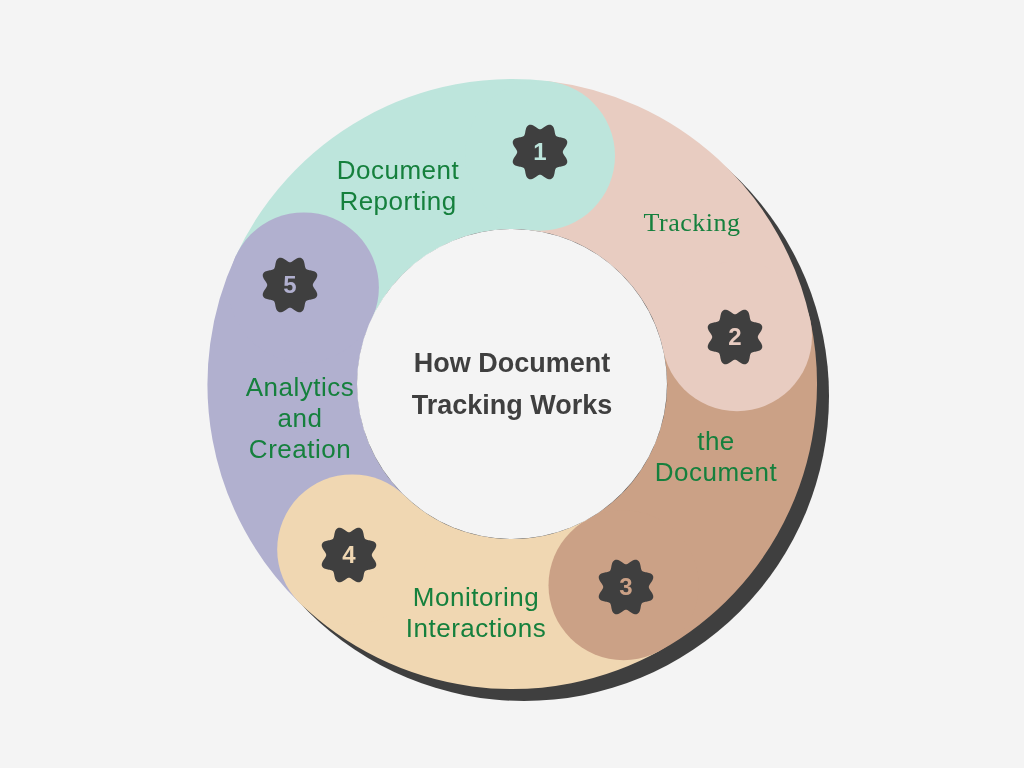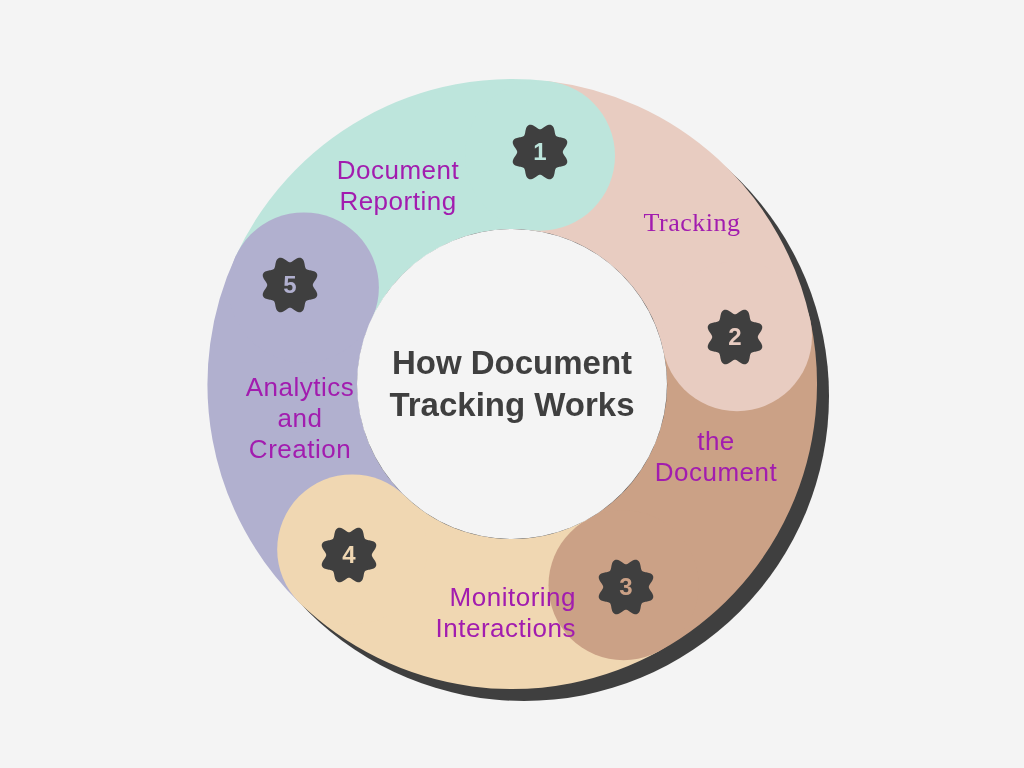--- a/index.html
+++ b/index.html
@@ -1,19 +1,19 @@
 <!DOCTYPE html>
 <html><head>
 <meta charset="utf-8">
 <style>
 html,body{margin:0;padding:0;background:#f4f4f4;}
 body{width:1024px;height:768px;overflow:hidden;position:relative;font-family:"Liberation Sans",sans-serif;}
 svg{position:absolute;left:0;top:0;}
-.lbl{position:absolute;text-align:center;color:#a21caf;font-size:26px;line-height:31px;letter-spacing:0.5px;}
-.title{position:absolute;left:362px;top:342px;width:300px;text-align:center;color:#3f3f3f;font-weight:bold;font-size:33px;line-height:42px;}
+.lbl{position:absolute;text-align:center;color:#15803d;font-size:26px;line-height:31px;letter-spacing:0.5px;}
+.title{position:absolute;left:362px;top:342px;width:300px;text-align:center;color:#3f3f3f;font-weight:bold;font-size:27px;line-height:42px;}
 .badge{position:absolute;width:60px;height:60px;}
 .badge span{position:absolute;left:0;top:0;width:60px;height:60px;line-height:60px;text-align:center;font-weight:bold;font-size:24px;}
 </style>
 </head>
 <body>
 
 <svg width="1024" height="768" viewBox="0 0 1024 768">
   <circle cx="524" cy="396" r="305" fill="#3f3f3f"></circle>
 
   <g fill="none" stroke-width="150">
@@ -42,21 +42,21 @@
   <div>Document</div>
   <div>Reporting</div>
 </div>
 <div class="lbl" style="left:612px;top:207px;width:160px;font-family:Liberation Serif, serif;">
   <div>Tracking</div>
 </div>
 <div class="lbl" style="left:636px;top:426px;width:160px;">
   <div>the</div>
   <div>Document</div>
 </div>
-<div class="lbl" style="left:376px;top:582px;width:200px;text-align:right;">
+<div class="lbl" style="left:376px;top:582px;width:200px;">
   <div>Monitoring</div>
   <div>Interactions</div>
 </div>
 <div class="lbl" style="left:220px;top:372px;width:160px;">
   <div>Analytics</div>
   <div>and</div>
   <div>Creation</div>
 </div>
 
 <div class="badge" style="left:510px;top:122px;">

